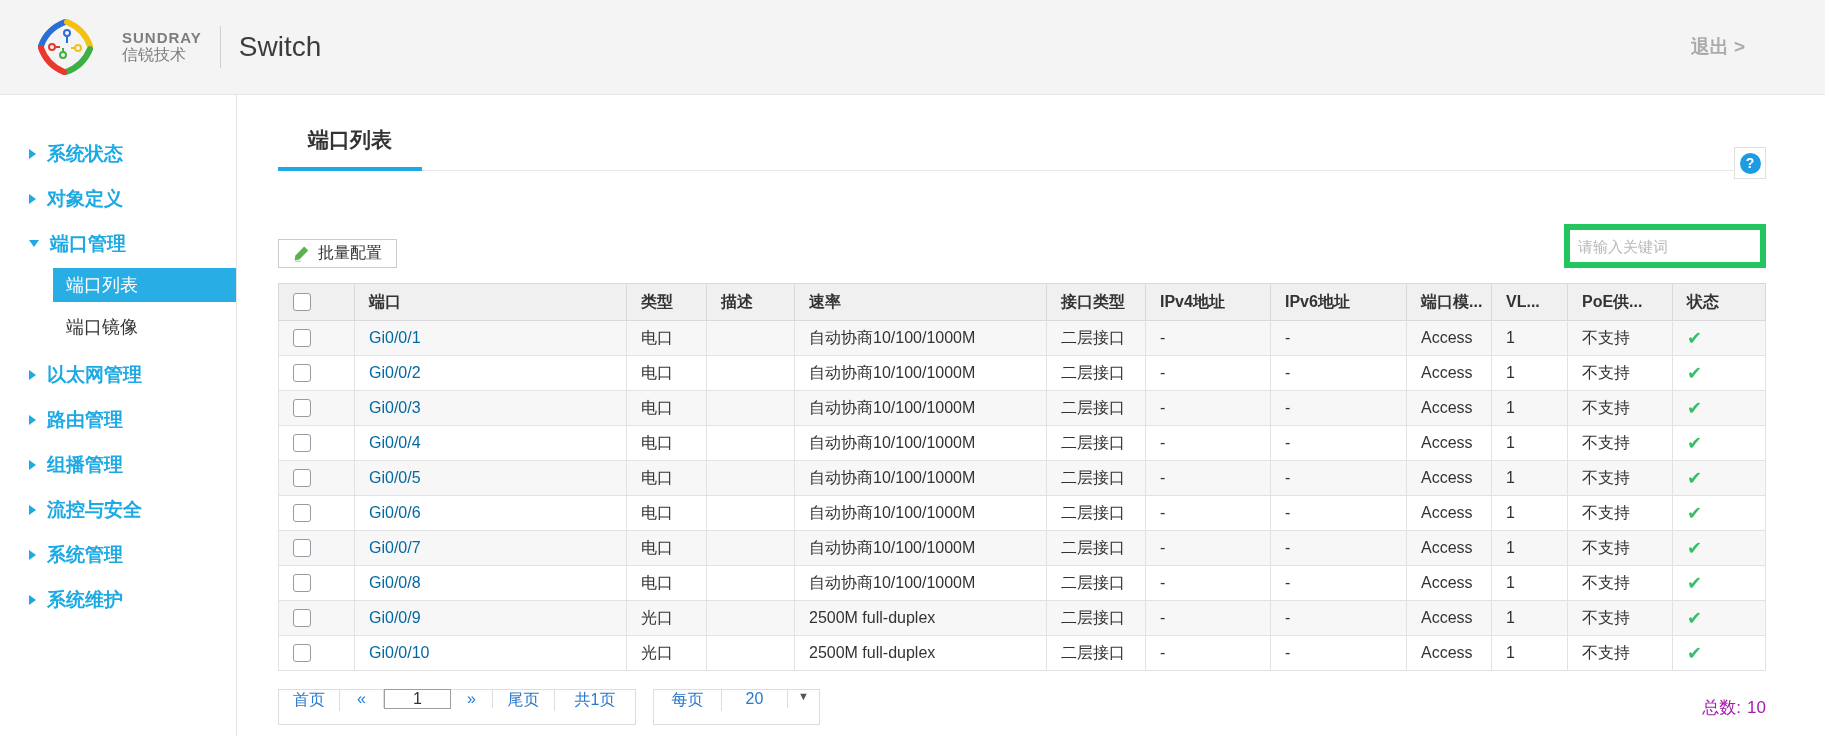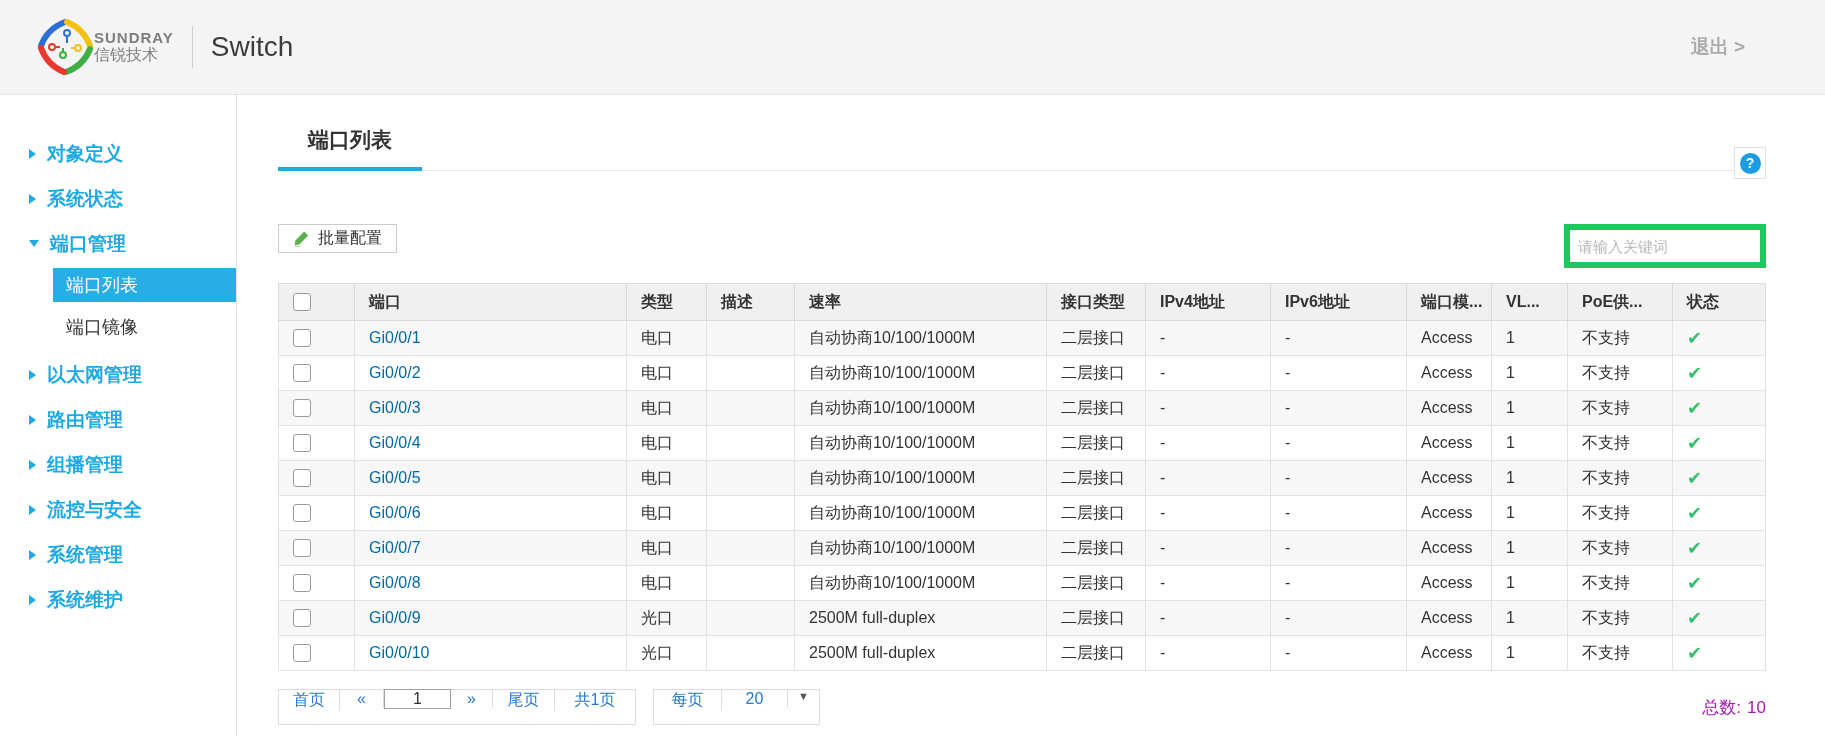--- a/index.html
+++ b/index.html
@@ -2,21 +2,21 @@
 <html><head>
 <meta charset="utf-8">
 <style>
   * { margin:0; padding:0; box-sizing:border-box; }
   html,body { width:1825px; height:736px; overflow:hidden; background:#fff;
               font-family:"Liberation Sans","DejaVu Sans",sans-serif; color:#333; }
 
   
   .topbar { height:95px; background:#f4f4f4; border-bottom:1px solid #e6e6e6;
             display:flex; align-items:center; padding:0 80px 0 36px; }
-  .logo-wrap { display:flex; align-items:center; gap:0; }
+  .logo-wrap { display:flex; align-items:center; gap:28px; }
   .brand-txt { display:flex; flex-direction:column; line-height:1.15; }
   .brand-en { font-size:15px; font-weight:bold; letter-spacing:1px; color:#7d7d7d; }
   .brand-cn { font-size:16px; color:#7d7d7d; }
   .brand-divider { width:1px; height:42px; background:#cfcfcf; margin:0 18px; }
   .product-name { font-size:28px; color:#3c3c3c; }
   .logout { margin-left:auto; font-size:19px; font-weight:bold; color:#ababab; cursor:pointer; }
 
   
   .page-body { display:flex; height:641px; }
   .sidebar { width:237px; border-right:1px solid #e2e2e2; padding-top:36px; flex-shrink:0; }
@@ -37,21 +37,21 @@
   
   .tabbar { display:flex; align-items:flex-end; border-bottom:1px solid #e8e8e8; margin-top:23px; }
   .tab { font-size:21px; font-weight:bold; color:#333; padding:8px 30px 13px 30px;
          border-bottom:4px solid #1ca9e4; margin-bottom:-1px; cursor:pointer; }
   .help-btn { margin-left:auto; margin-bottom:-9px; width:32px; height:32px; background:#fff;
               border:1px solid #e0e0e0; display:flex; align-items:center; justify-content:center; cursor:pointer; }
   .help-circle { width:21px; height:21px; border-radius:50%; background:#1b9ce3; color:#fff;
                  font-size:14px; font-weight:bold; display:flex; align-items:center; justify-content:center; }
 
   
-  .toolbar { margin-top:53px; display:flex; align-items:flex-start; justify-content:space-between; }
+  .toolbar { margin-top:53px; display:flex; align-items:flex-end; justify-content:space-between; }
   .batch-btn { height:29px; background:#fff; border:1px solid #ccc; display:flex; align-items:center;
                gap:8px; padding:0 14px; font-size:16px; color:#333; cursor:pointer; }
   .search-input { width:202px; height:44px; border:6px solid #22c55e; padding:12px 8px; font-size:15px; color:#333;
                   font-family:"Liberation Sans","DejaVu Sans",sans-serif; }
   .search-input::placeholder { color:#b8b8b8; }
 
   
   table.ports { margin-top:15px; width:1487px; border-collapse:collapse; table-layout:fixed;
                 border:1px solid #d8d8d8; font-size:16px; }
   table.ports th { background:#f0f0f0; height:37px; font-weight:bold; text-align:left;
@@ -109,25 +109,25 @@
   <div class="brand-divider"></div>
   <div class="product-name">Switch</div>
   <div class="logout">退出 &gt;</div>
 </div>
 
 <div class="page-body">
 
   <div class="sidebar">
     <div class="nav-item">
       <span class="caret right"></span>
+      <span>系统状态</span>
+    </div>
+    <div class="nav-item">
+      <span class="caret right"></span>
       <span>对象定义</span>
-    </div>
-    <div class="nav-item">
-      <span class="caret right"></span>
-      <span>系统状态</span>
     </div>
     <div class="nav-item">
       <span class="caret down"></span>
       <span>端口管理</span>
     </div>
     <div class="submenu">
       <div class="sub-item active">
         <span>端口列表</span>
       </div>
       <div class="sub-item">

